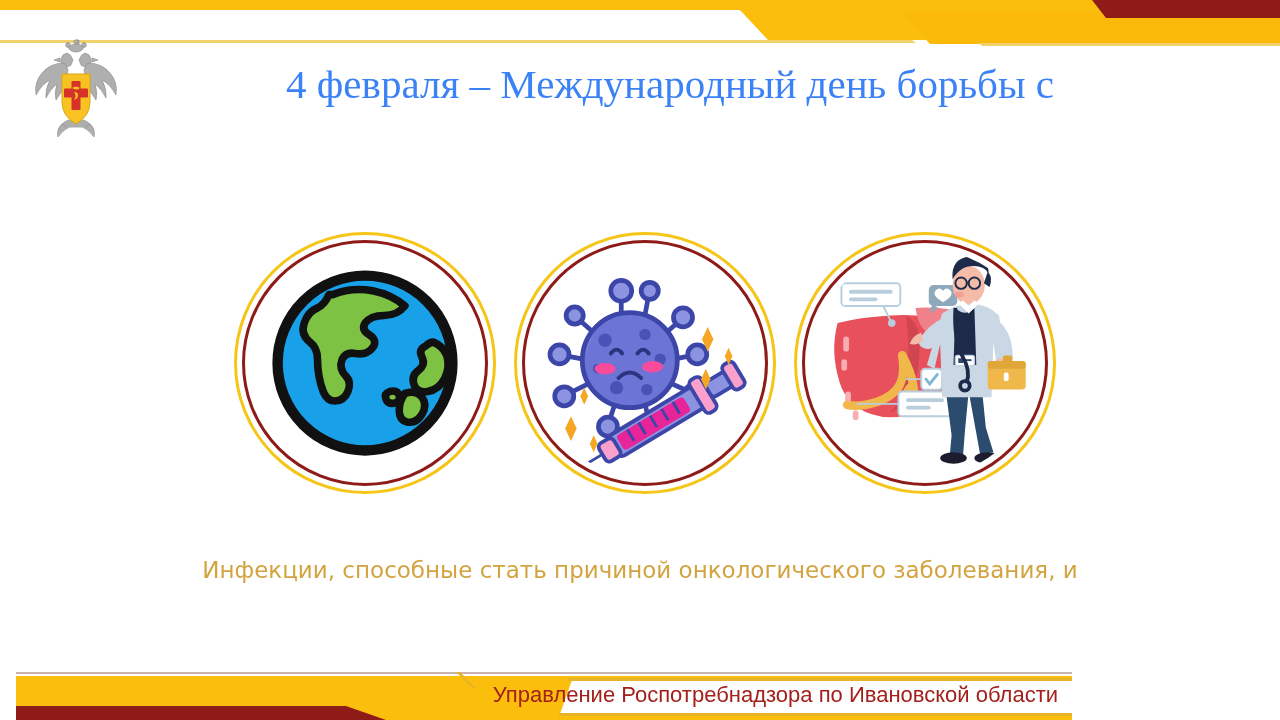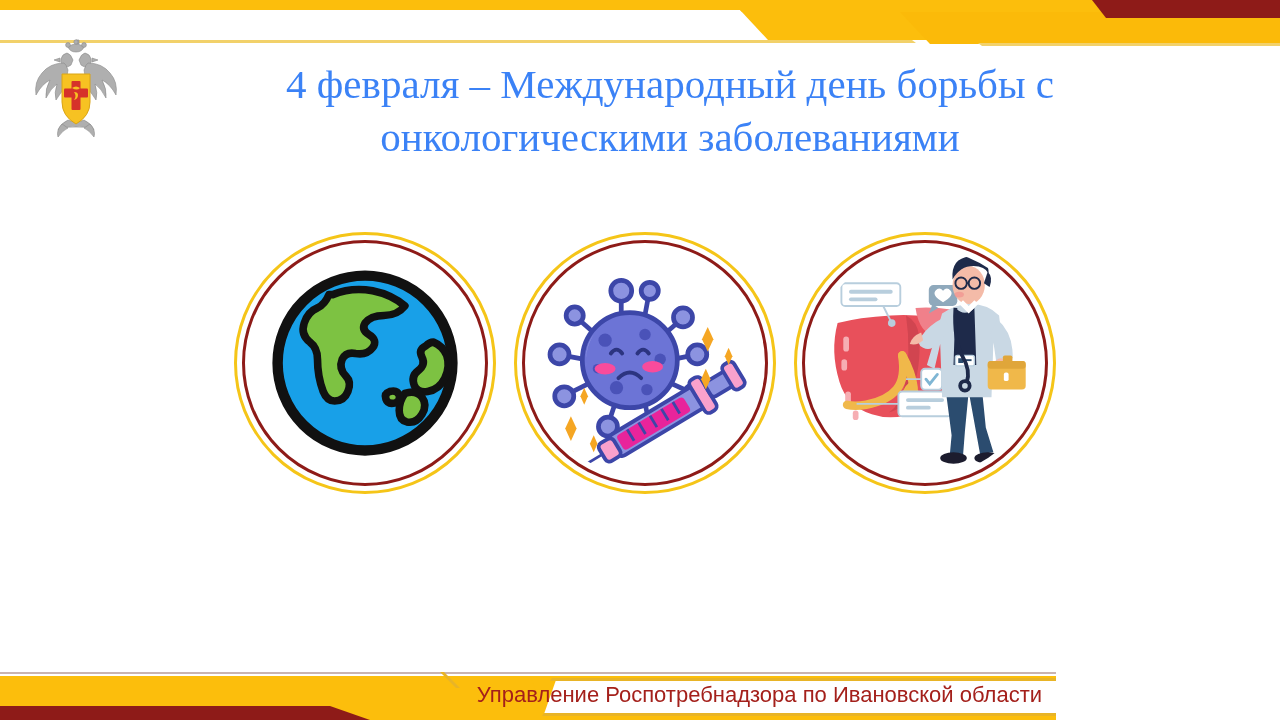--- a/index.html
+++ b/index.html
@@ -107,20 +107,21 @@
   }
 
   
   .bottom-banner {
     position: absolute;
     left: 0;
     bottom: 0;
     width: 1056px;
     height: 62px;
     overflow: hidden;
+    padding-left: 16px;
   }
   .bottom-banner svg { display: block; }
   .footer-text {
     position: absolute;
     right: 14px;
     bottom: 12px;
     font-family: "Liberation Sans", sans-serif;
     font-size: 22px;
     line-height: 26px;
     color: #A4201B;
@@ -180,21 +181,20 @@
       <rect x="36" y="52.5" width="24" height="9" rx="1"></rect>
     </g>
 
     <path d="M44 52 q4 -3 8 0 q-3 3 -8 0z" fill="#F7C222"></path>
     <path d="M46 56 q3 4 0 8 q4 -1 4 -5 q0 -3 -4 -3z" fill="#F7C222"></path>
   </svg>
 </div>
 
 <div class="title-block">
   <div class="title-line">4 февраля – Международный день борьбы с</div>
-  <div class="title-line">онкологическими заболеваниями</div>
 </div>
 
 <div class="circles-row">
 
   <div class="circle-badge" id="badge-globe">
     <div class="circle-inner-ring"></div>
     <div class="circle-art">
       <svg viewBox="0 0 240 240" xmlns="http://www.w3.org/2000/svg">
         <circle cx="120" cy="120" r="92" fill="#18A0E8" stroke="#111111" stroke-width="11"></circle>
 
@@ -384,20 +384,21 @@
           <ellipse cx="156" cy="48" rx="5" ry="3" fill="#F08A8A" opacity="0.6"></ellipse>
 
           <path d="M156 58 l10 10 10 -10 -4 -4 -6 6 -6 -6z" fill="#FFFFFF"></path>
         </g>
       </svg>
     </div>
   </div>
 </div>
 
 <div class="subtitle-block">
+  <div class="subtitle-line">Инфекции, способные стать причиной онкологического заболевания, и</div>
 </div>
 
 <div class="bottom-banner">
   <svg width="1280" height="62" viewBox="0 0 1280 62" xmlns="http://www.w3.org/2000/svg">
 
     <rect x="0" y="14" width="1280" height="2" fill="#C9B4B0"></rect>
 
     <polygon points="0,18 440,18 530,18 548,18 548,62 0,62" fill="#FCBE0C"></polygon>
 
     <polygon points="530,18 1280,18 1280,62 548,62" fill="#FCBE0C"></polygon>

